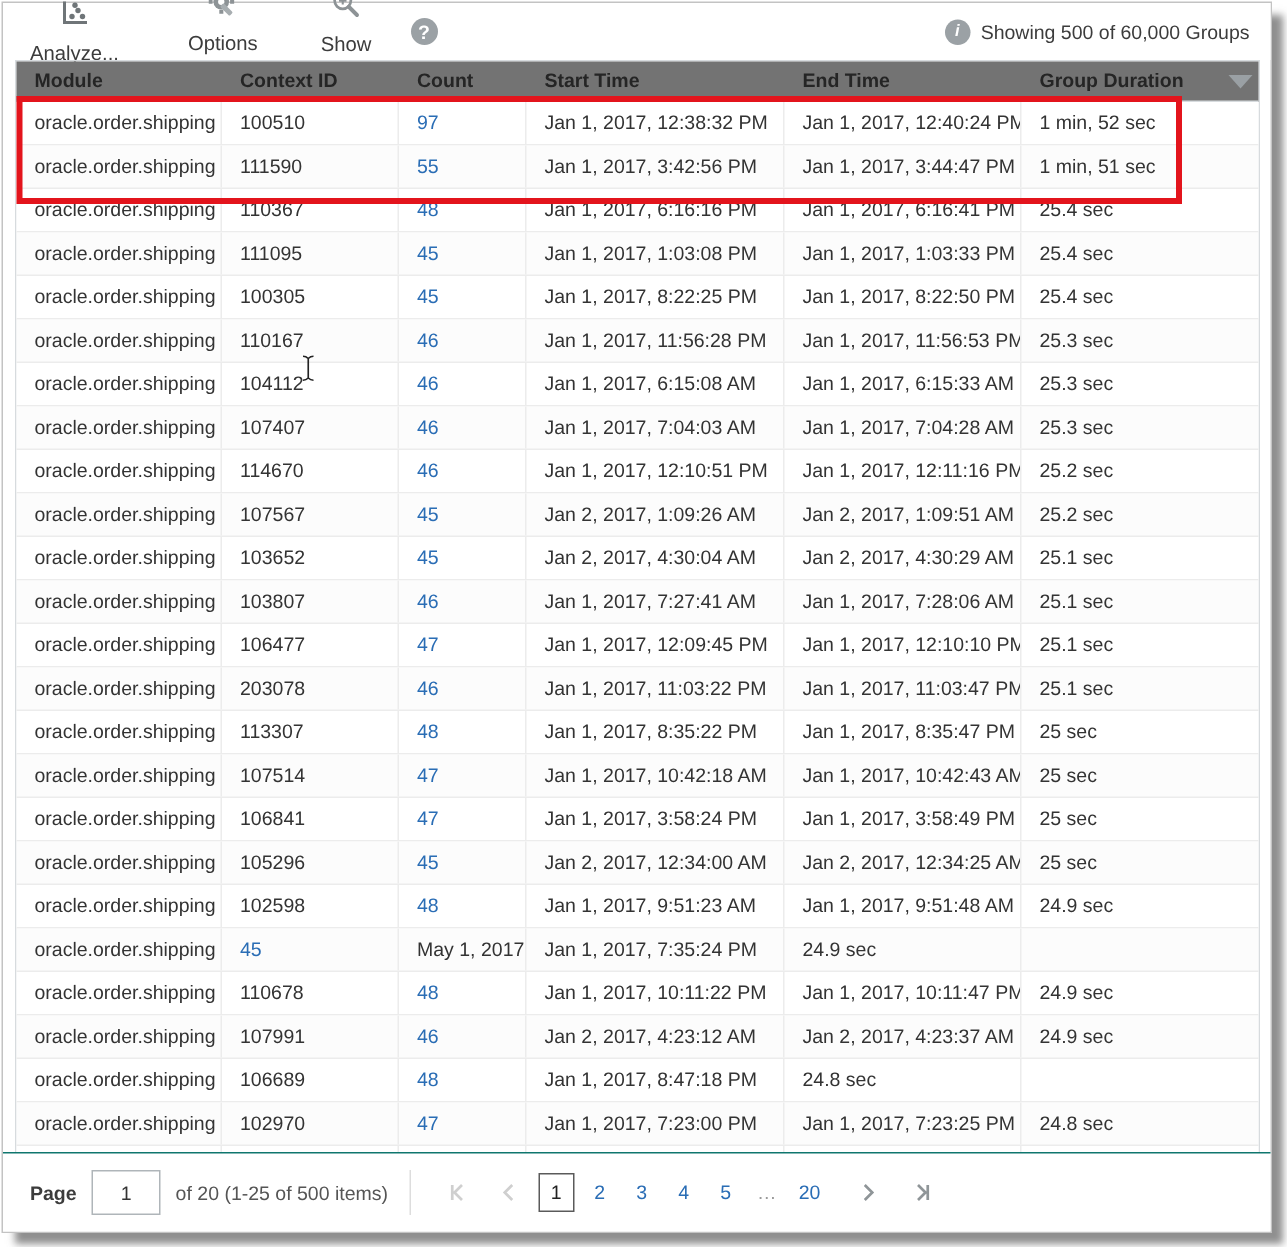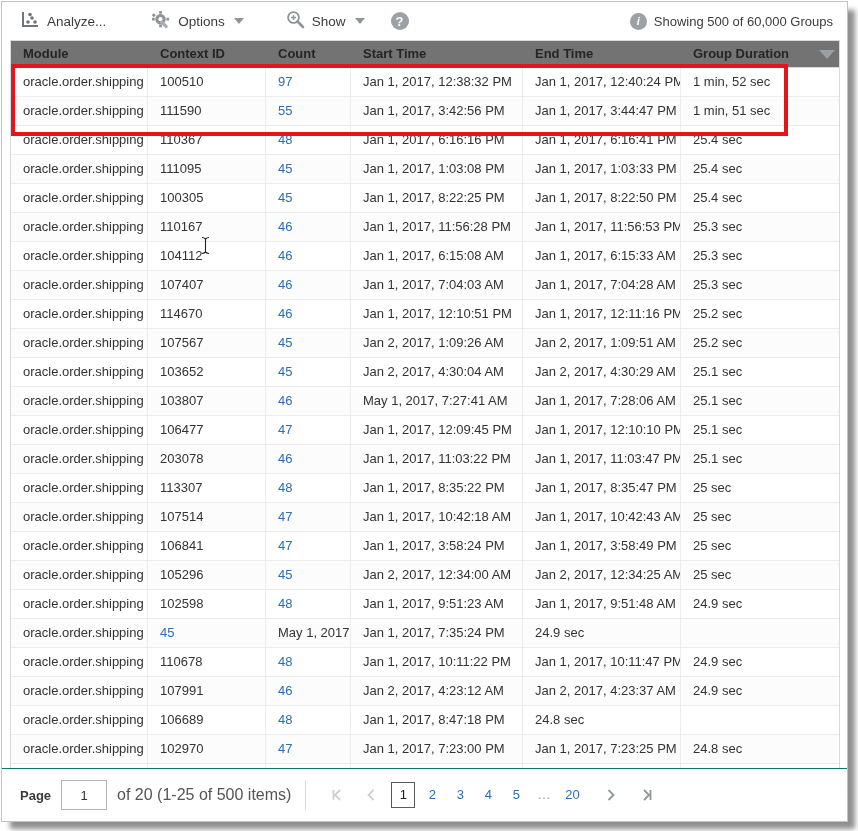--- a/index.html
+++ b/index.html
@@ -1,21 +1,21 @@
 <!DOCTYPE html>
 <html><head>
 <meta charset="utf-8">
 <style>
   html,body{margin:0;padding:0;width:858px;height:831px;overflow:hidden;background:#fff;
     font-family:"Liberation Sans","DejaVu Sans",sans-serif;-webkit-font-smoothing:antialiased;}
   .frame{position:absolute;left:1px;top:1px;width:845px;height:819px;background:#fff;
     border:1px solid #c3c3c3;box-shadow:8px 8px 5px -1px rgba(105,105,105,.75);}
   
   .toolbar{position:absolute;left:0;top:0;right:0;height:38px;background:#fff;display:flex;align-items:center;}
-  .tbtn{display:flex;align-items:center;gap:7px;margin-left:22px;color:#3c3c3c;font-size:13.5px;cursor:pointer;}
+  .tbtn{display:flex;align-items:center;gap:7px;margin-left:22px;color:#3c3c3c;font-size:13.5px;cursor:pointer;flex-direction:column;}
   .tbtn:first-child{margin-left:18px;}
   .caret{width:0;height:0;border-left:5px solid transparent;border-right:5px solid transparent;
     border-top:6px solid #8f9496;margin-left:2px;}
   .helpicon{width:18px;height:18px;border-radius:50%;background:#9ba1a5;color:#fff;font-size:13px;font-weight:bold;
     display:flex;align-items:center;justify-content:center;margin-left:26px;cursor:pointer;}
   .status{margin-left:auto;margin-right:14px;display:flex;align-items:center;gap:7px;color:#3c3c3c;font-size:13px;}
   .infoicon{width:17px;height:17px;border-radius:50%;background:#9ba1a5;color:#fff;font-size:11px;font-weight:bold;
     font-style:italic;display:flex;align-items:center;justify-content:center;}
   
   .tablewrap{position:absolute;left:8px;right:7px;top:38px;bottom:53px;border:1px solid #d7dbde;border-bottom:none;}
@@ -37,21 +37,21 @@
   .redbox{position:absolute;left:9px;top:62px;width:769px;height:64px;border:4px solid #e3141c;
     pointer-events:none;z-index:5;}
   
   .ibeam{position:absolute;left:198px;top:234px;z-index:6;pointer-events:none;}
   
   .footer{position:absolute;left:0;right:0;bottom:0;height:52px;border-top:1px solid #0f766e;background:#fff;
     display:flex;align-items:center;}
   .pglabel{font-size:13px;font-weight:bold;color:#3c3c3c;margin-left:18px;}
   .pginput{width:40px;height:26px;margin-left:10px;border:1px solid #afb5b9;font-size:13px;color:#333;
     text-align:center;font-family:inherit;}
-  .rangetext{font-size:16px;color:#555;margin-left:10px;}
+  .rangetext{font-size:13px;color:#555;margin-left:10px;}
   .vdiv{width:1px;height:30px;background:#ddd;margin:0 14px 0 14px;}
   .navbtn{display:flex;align-items:center;justify-content:center;width:26px;height:26px;cursor:pointer;margin:0 4px;}
   .pages{display:flex;align-items:center;}
   .page-num{min-width:22px;height:24px;line-height:24px;text-align:center;font-size:13px;color:#2a6db5;
     margin:0 3px;cursor:pointer;}
   .page-num.current{border:1px solid #5a5a5a;color:#222;cursor:default;}
   .page-num.ellipsis{color:#9a9a9a;cursor:default;letter-spacing:1px;}
 </style>
 </head>
 <body>
@@ -221,21 +221,21 @@
     <div class="td">Jan 2, 2017, 4:30:04 AM</div>
     <div class="td">Jan 2, 2017, 4:30:29 AM</div>
     <div class="td">25.1 sec</div>
     <div class="td gutter"></div>
   </div>
 
   <div class="row">
     <div class="td">oracle.order.shipping</div>
     <div class="td">103807</div>
     <div class="td link">46</div>
-    <div class="td">May 1, 2017, 7:27:41 AM</div>
+    <div class="td">Jan 1, 2017, 7:27:41 AM</div>
     <div class="td">Jan 1, 2017, 7:28:06 AM</div>
     <div class="td">25.1 sec</div>
     <div class="td gutter"></div>
   </div>
 
   <div class="row">
     <div class="td">oracle.order.shipping</div>
     <div class="td">106477</div>
     <div class="td link">47</div>
     <div class="td">Jan 1, 2017, 12:09:45 PM</div>

